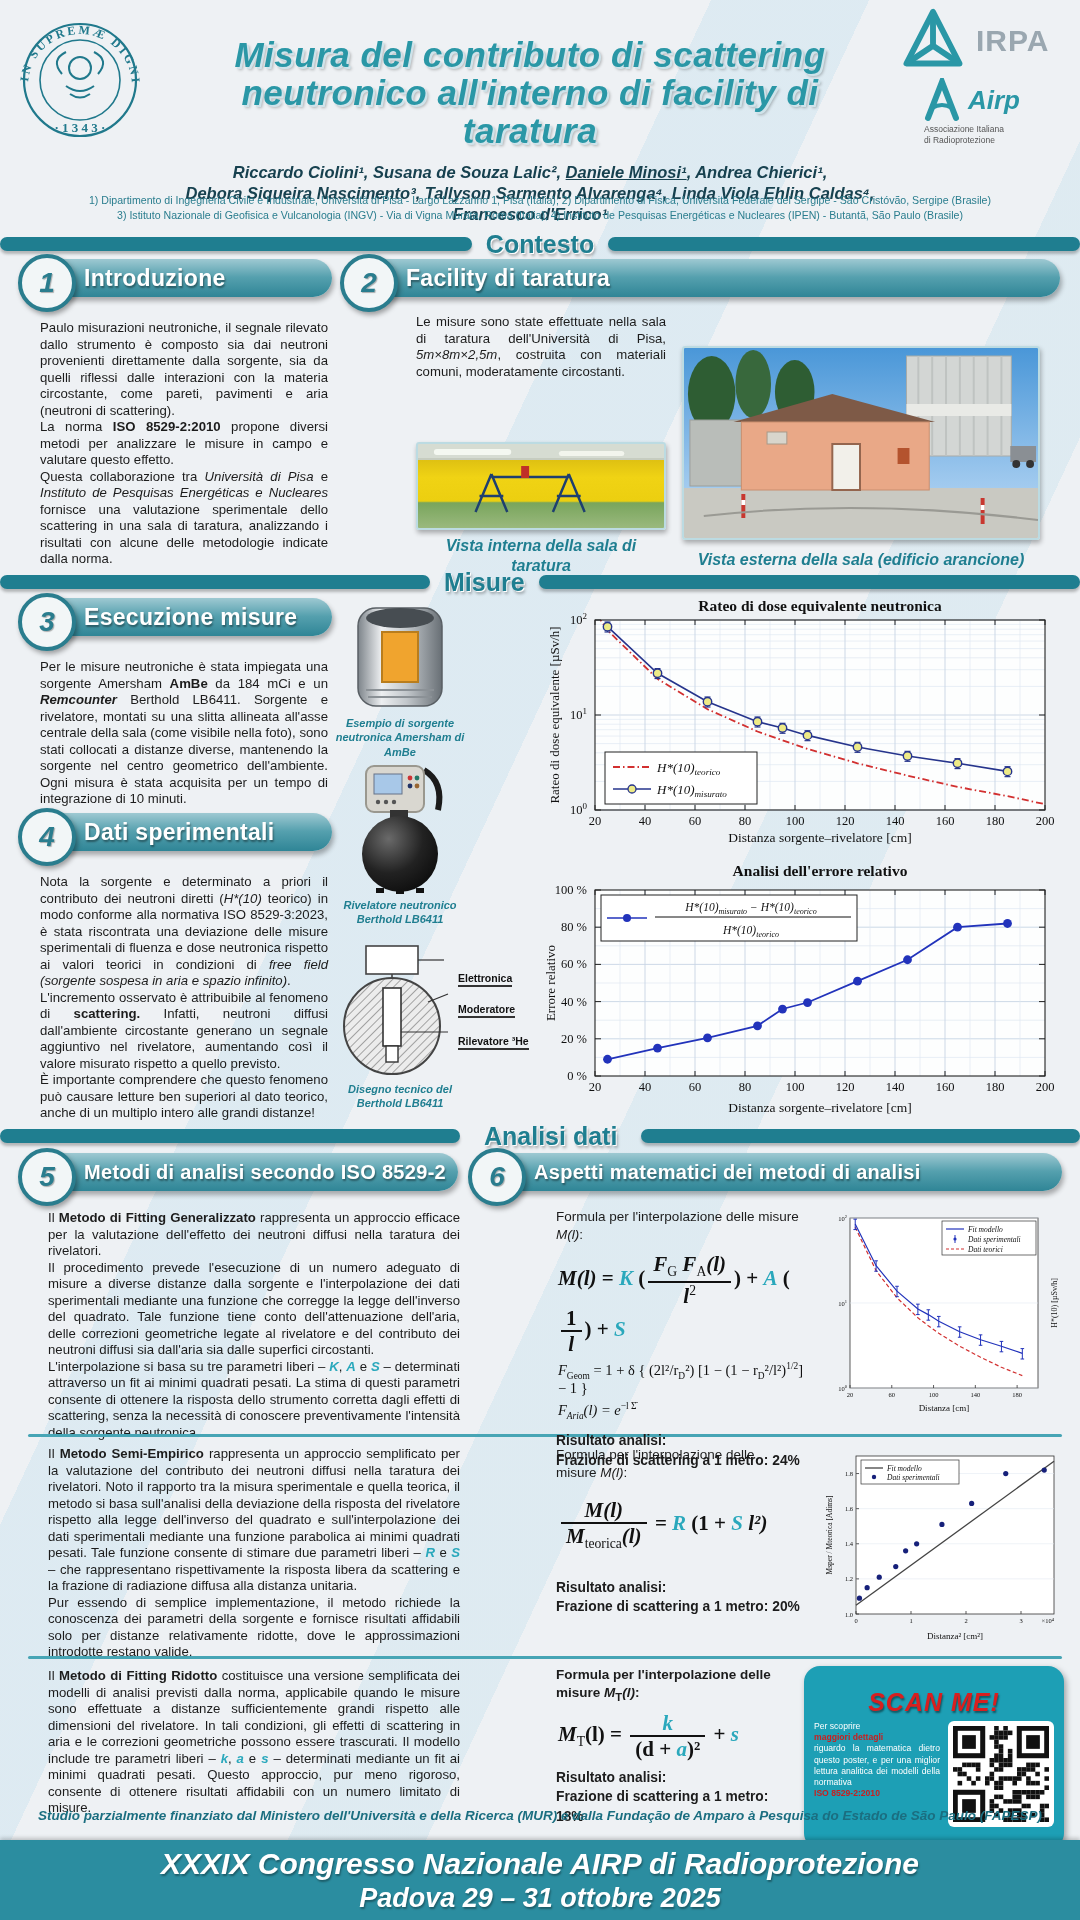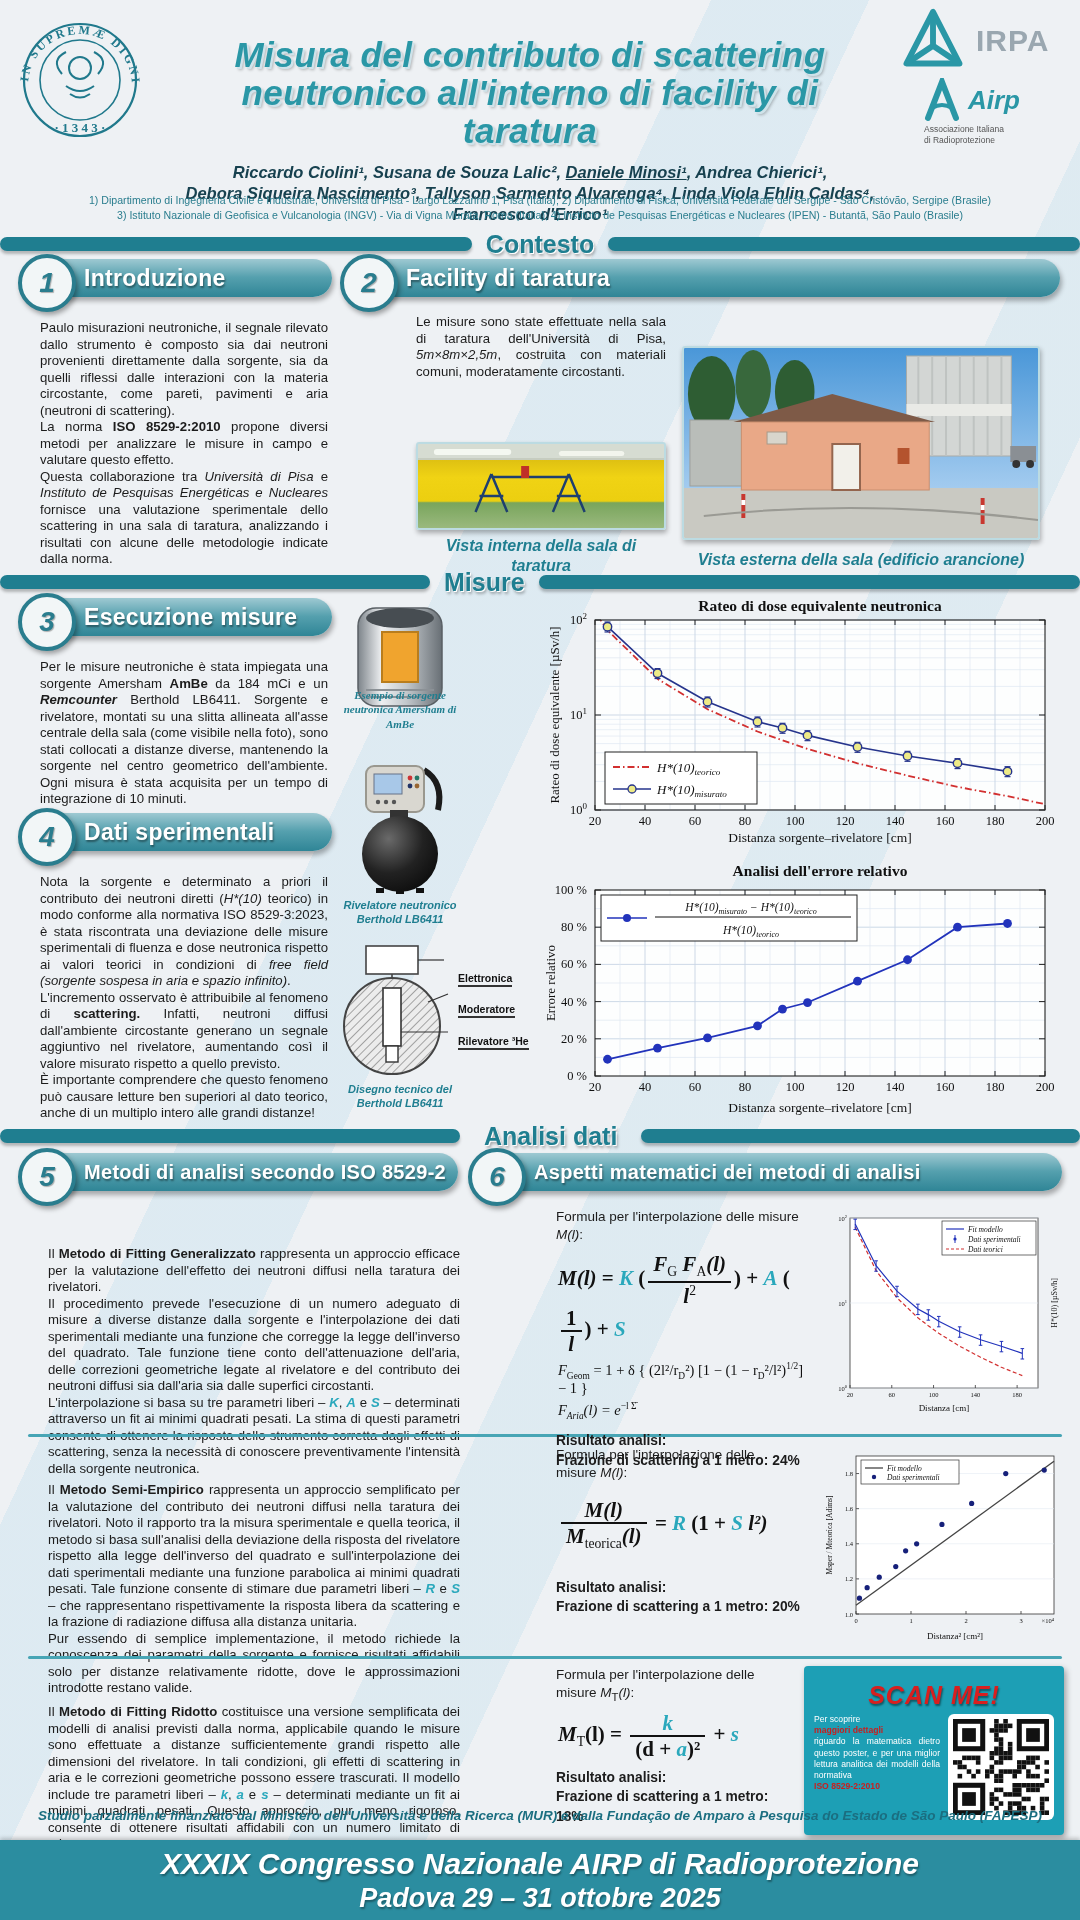--- a/index.html
+++ b/index.html
@@ -43,34 +43,34 @@
   .interior-bg{background:linear-gradient(180deg,#d6dcd2 0%,#d6dcd2 17%,#ddbf12 17%,#f0d314 40%,#eccf10 68%,#79a55c 70%,#9ab97e 100%);}
 
   .s2grid{display:flex;gap:16px;padding-left:76px;margin-top:8px;}
   .s2col1{width:250px;}
   .s2col2{width:358px;}
 
   .midcap{font-size:11px;font-weight:bold;font-style:italic;color:#1f7e90;text-align:center;line-height:1.3;}
   .dlabel{font-size:10.5px;font-weight:bold;color:#111;border-bottom:2px solid #333;padding-bottom:1px;white-space:nowrap;}
 
   
-  .s5p{width:412px;font-size:13.2px;line-height:1.25;text-align:justify;white-space:pre-line;margin-top:36px;}
+  .s5p{width:412px;font-size:13.2px;line-height:1.25;text-align:justify;white-space:pre-line;}
   .hr-full{position:absolute;left:28px;width:1034px;height:3px;border-radius:2px;background:#47a5b5;}
   .s6block{display:flex;gap:10px;}
   .s6text{flex:1;}
   .s6intro{font-size:13.5px;line-height:1.3;}
   .formula{font-family:"Liberation Serif",serif;font-size:21px;margin:10px 0 6px 2px;color:#111;}
   .formula.smallf{font-size:14.5px;margin:4px 0 2px 2px;}
   .frac{display:inline-flex;flex-direction:column;vertical-align:middle;text-align:center;margin:0 3px;}
   .frac .num{border-bottom:2px solid #111;padding:0 5px 1px;line-height:1.05;}
   .frac .den{padding:1px 5px 0;line-height:1.05;}
   .formula sub{font-size:65%;} .formula sup{font-size:65%;}
   .result{font-size:13.8px;font-weight:bold;margin-top:10px;line-height:1.4;}
 
-  .scancard{width:240px;background:#1d9fb5;border-radius:4px;box-shadow:2px 3px 6px rgba(0,0,0,.35);padding:15px 10px;color:#fff;}
+  .scancard{width:240px;background:#1d9fb5;border-radius:16px;box-shadow:2px 3px 6px rgba(0,0,0,.35);padding:22px 10px;color:#fff;}
   .scantitle{color:#d81f1f;font-weight:bold;font-style:italic;font-size:25px;text-align:center;letter-spacing:1px;
     text-shadow:1px 2px 2px rgba(0,0,0,.45);}
   .scanrow{display:flex;gap:8px;margin-top:4px;align-items:flex-start;}
   .scantext{flex:1;font-size:8.6px;line-height:1.3;text-align:justify;}
   .scantext .red{color:#c81f1f;font-weight:bold;}
   .qrbox{width:96px;height:96px;background:#fff;border-radius:6px;padding:5px;}
   .qrbox svg{display:block;width:100%;height:100%;}
 
   
   .funding{position:absolute;left:0;right:0;top:1808px;text-align:center;font-size:13.5px;font-weight:bold;font-style:italic;color:#1b6e80;white-space:nowrap;}
@@ -273,21 +273,21 @@
             <stop offset="1" stop-color="#686f75"></stop>
         </linearGradient>
       </defs>
       <rect x="6" y="8" width="84" height="98" rx="18" fill="url(#met)" stroke="#595f64" stroke-width="1.5"></rect>
       <ellipse cx="48" cy="18" rx="34" ry="10" fill="#474d52"></ellipse>
       <rect x="30" y="32" width="36" height="50" fill="#f0a42e" stroke="#b97d1d" stroke-width="2"></rect>
       <line x1="14" y1="90" x2="82" y2="90" stroke="#8b9196" stroke-width="2"></line>
       <line x1="16" y1="97" x2="80" y2="97" stroke="#8b9196" stroke-width="2"></line>
     </svg>
   </div>
-  <div class="abs midcap" style="left:330px;top:688px;width:140px;font-family:Liberation Serif, serif;">Esempio di sorgente neutronica Amersham di AmBe</div>
+  <div class="abs midcap" style="left:330px;top:716px;width:140px;">Esempio di sorgente neutronica Amersham di AmBe</div>
 
   <div class="abs" style="left:350px;top:762px;width:100px;height:132px;">
     <svg viewBox="0 0 100 132" width="100" height="132">
       <defs>
         <radialGradient id="sph" cx="0.35" cy="0.3" r="0.9">
           <stop offset="0" stop-color="#6a6a6a"></stop>
             <stop offset="0.5" stop-color="#222"></stop>
             <stop offset="1" stop-color="#050505"></stop>
         </radialGradient>
       </defs>
@@ -725,21 +725,21 @@
         <rect x="37" y="14" width="98" height="24" fill="#fff" stroke="#333" stroke-width="0.7"></rect>
         <line x1="41" x2="59" y1="22" y2="22" stroke="#444" stroke-width="1.3"></line>
         <text x="63" y="24.5" font-size="7.5" fill="#111" font-style="italic">Fit modello</text>
         <circle cx="50" cy="31" r="2.2" fill="#16207a"></circle>
         <text x="63" y="33.5" font-size="7.5" fill="#111" font-style="italic">Dati sperimentali</text>
       </svg>
   </div>
 
   <div class="abs s6block" style="left:556px;top:1666px;width:508px;">
     <div class="s6text">
-      <div class="s6intro" style="max-width:250px;"><span>Formula per l'interpolazione delle misure </span><span style="font-style: italic;">M</span><sub>T</sub><span style="font-style: italic;">(l)</span><span>:</span></div>
+      <div class="s6intro" style="max-width:250px;font-weight:bold;"><span>Formula per l'interpolazione delle misure </span><span style="font-style: italic;">M</span><sub>T</sub><span style="font-style: italic;">(l)</span><span>:</span></div>
       <div class="formula" style="margin-top:8px;"><span style="font-weight: bold; font-style: italic;">M</span><sub>T</sub><span style="font-weight: bold;">(l) = </span><span class="frac">
             <span class="num"><span style="font-weight: bold; font-style: italic; color: rgb(42, 168, 188);">k</span></span>
             <span class="den"><span style="font-weight: bold;">(d + </span><span style="font-weight: bold; font-style: italic; color: rgb(42, 168, 188);">a</span><span style="font-weight: bold;">)²</span></span>
           </span><span style="font-weight: bold;"> + </span><span style="font-weight: bold; font-style: italic; color: rgb(42, 168, 188);">s</span></div>
       <div class="result" style="margin-top:8px;">
         <div>Risultato analisi:</div>
         <div>Frazione di scattering a 1 metro: 18%</div>
       </div>
     </div>
     <div class="scancard">

